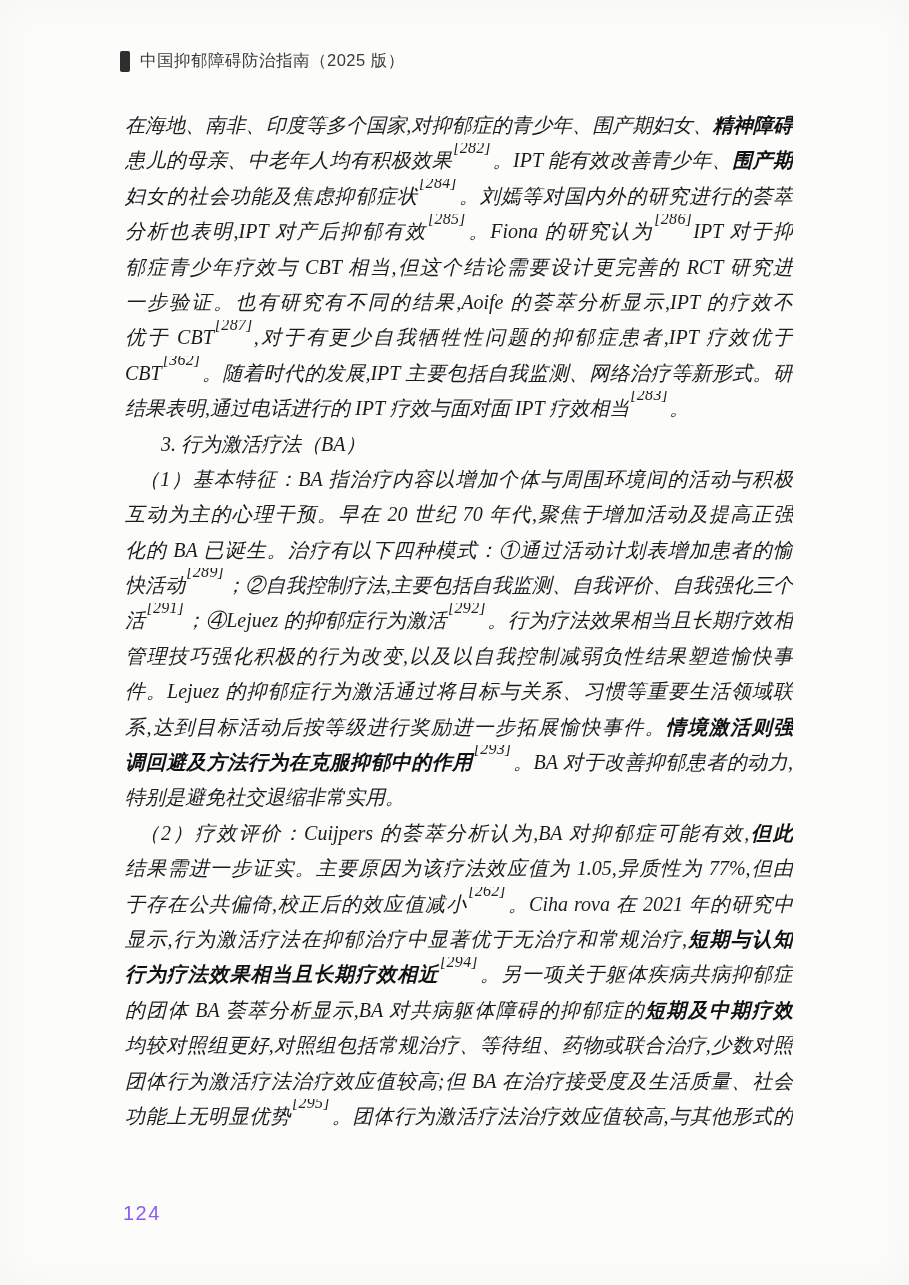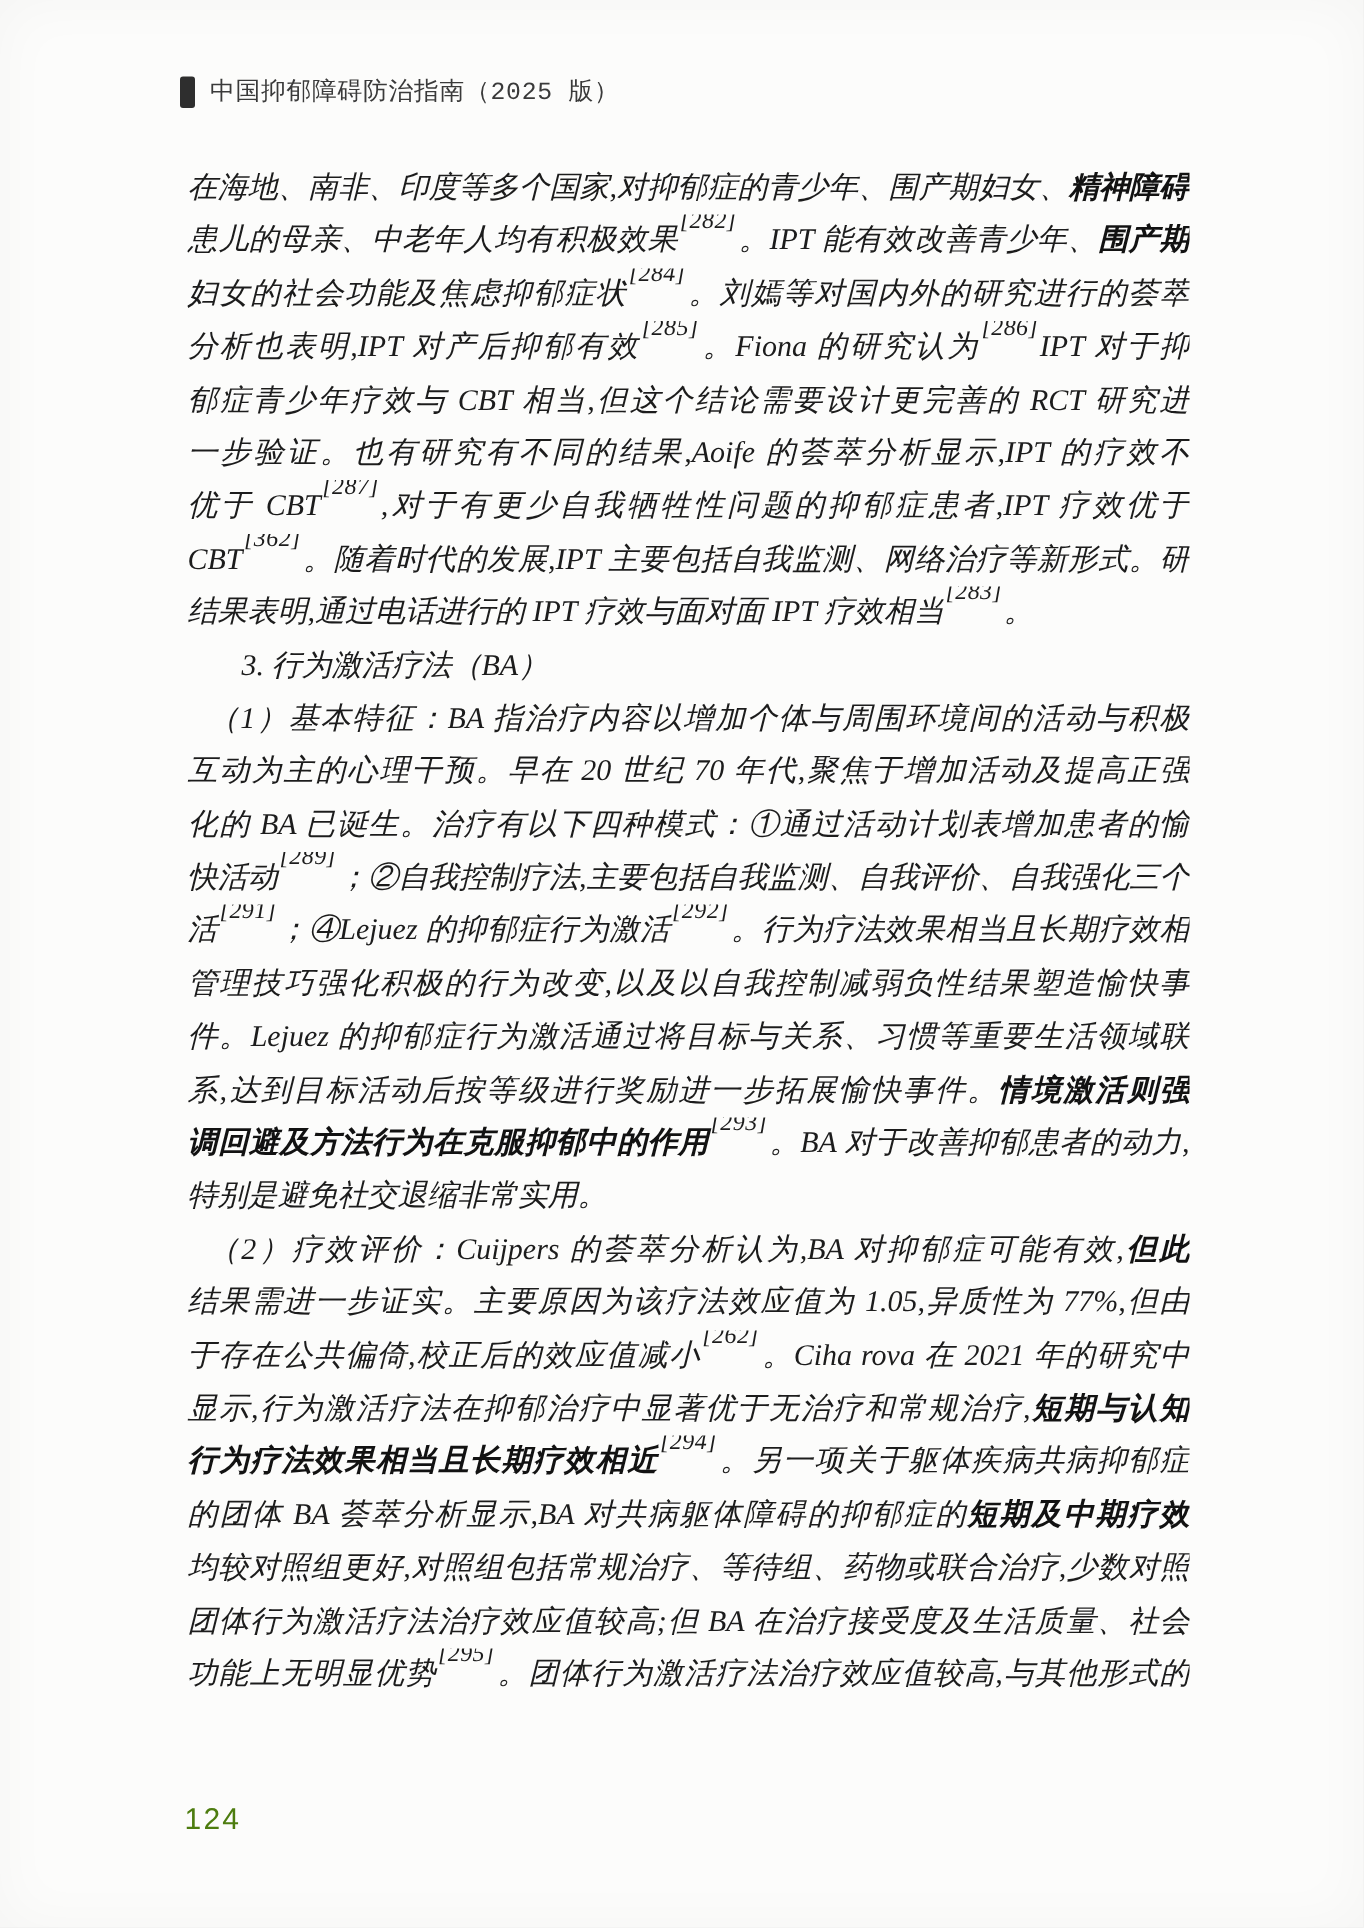--- a/index.html
+++ b/index.html
@@ -12,21 +12,21 @@
     position: relative;
     width: 909px; height: 1285px;
     background: #fcfcfb;
     overflow: hidden;
     box-shadow: inset 0 0 40px rgba(0,0,0,0.03);
   }
   
   .running-header {
     position: absolute; left: 120px; top: 50px;
     display: flex; align-items: center;
-    font-family: Liberation Mono, monospace;
+    font-family: Liberation Sans, sans-serif;
     color: #3a3a3a;
   }
   .marker {
     width: 10px; height: 21px;
     background: #2e2e2e;
     border-radius: 2px;
     margin-right: 10px;
   }
   .book-title {
     font-size: 16.5px;
@@ -62,21 +62,21 @@
     letter-spacing: 0.3px;
     padding: 0 1px;
   }
   
   .page-number {
     position: absolute;
     left: 123px; top: 1202px;
     font-family: "Liberation Sans", "DejaVu Sans", sans-serif;
     font-size: 20px;
     letter-spacing: 1.5px;
-    color: #4d7c0f;
+    color: #8b5cf6;
   }
 </style>
 </head>
 <body>
 
 <div class="page">
 
   <div class="running-header">
     <div class="marker"></div>
     <div class="book-title">中国抑郁障碍防治指南（2025 版）</div>

